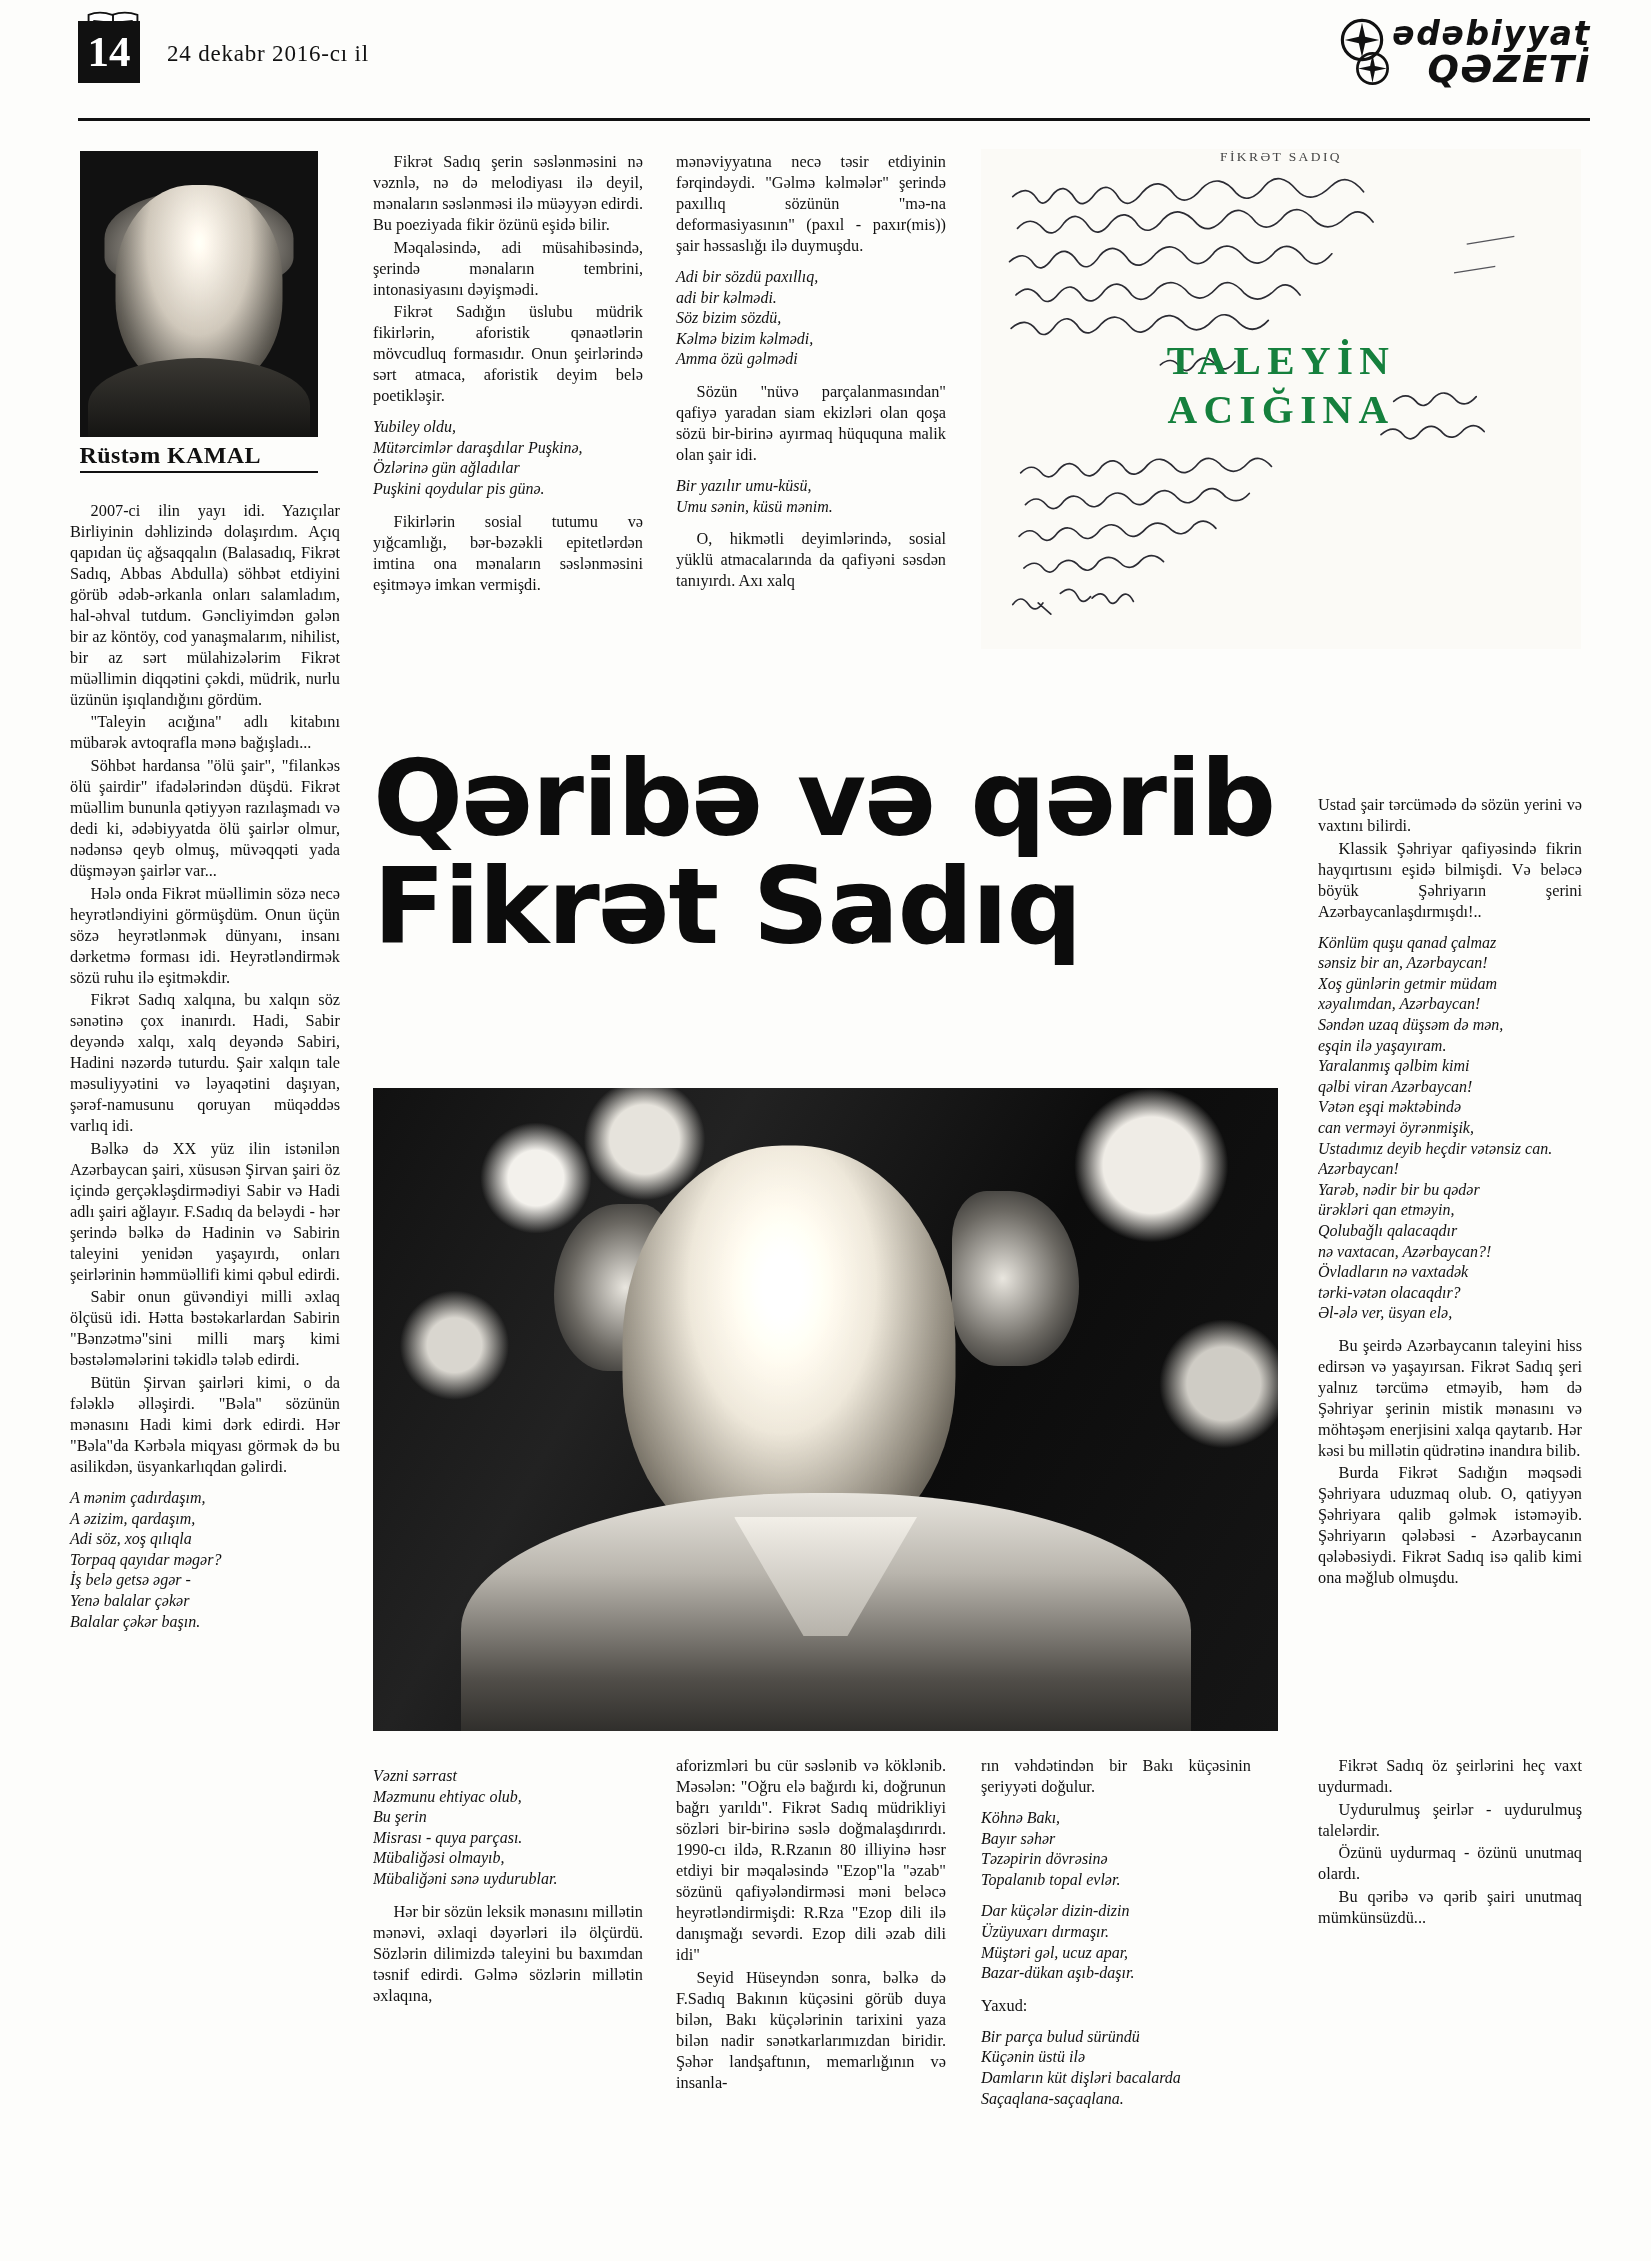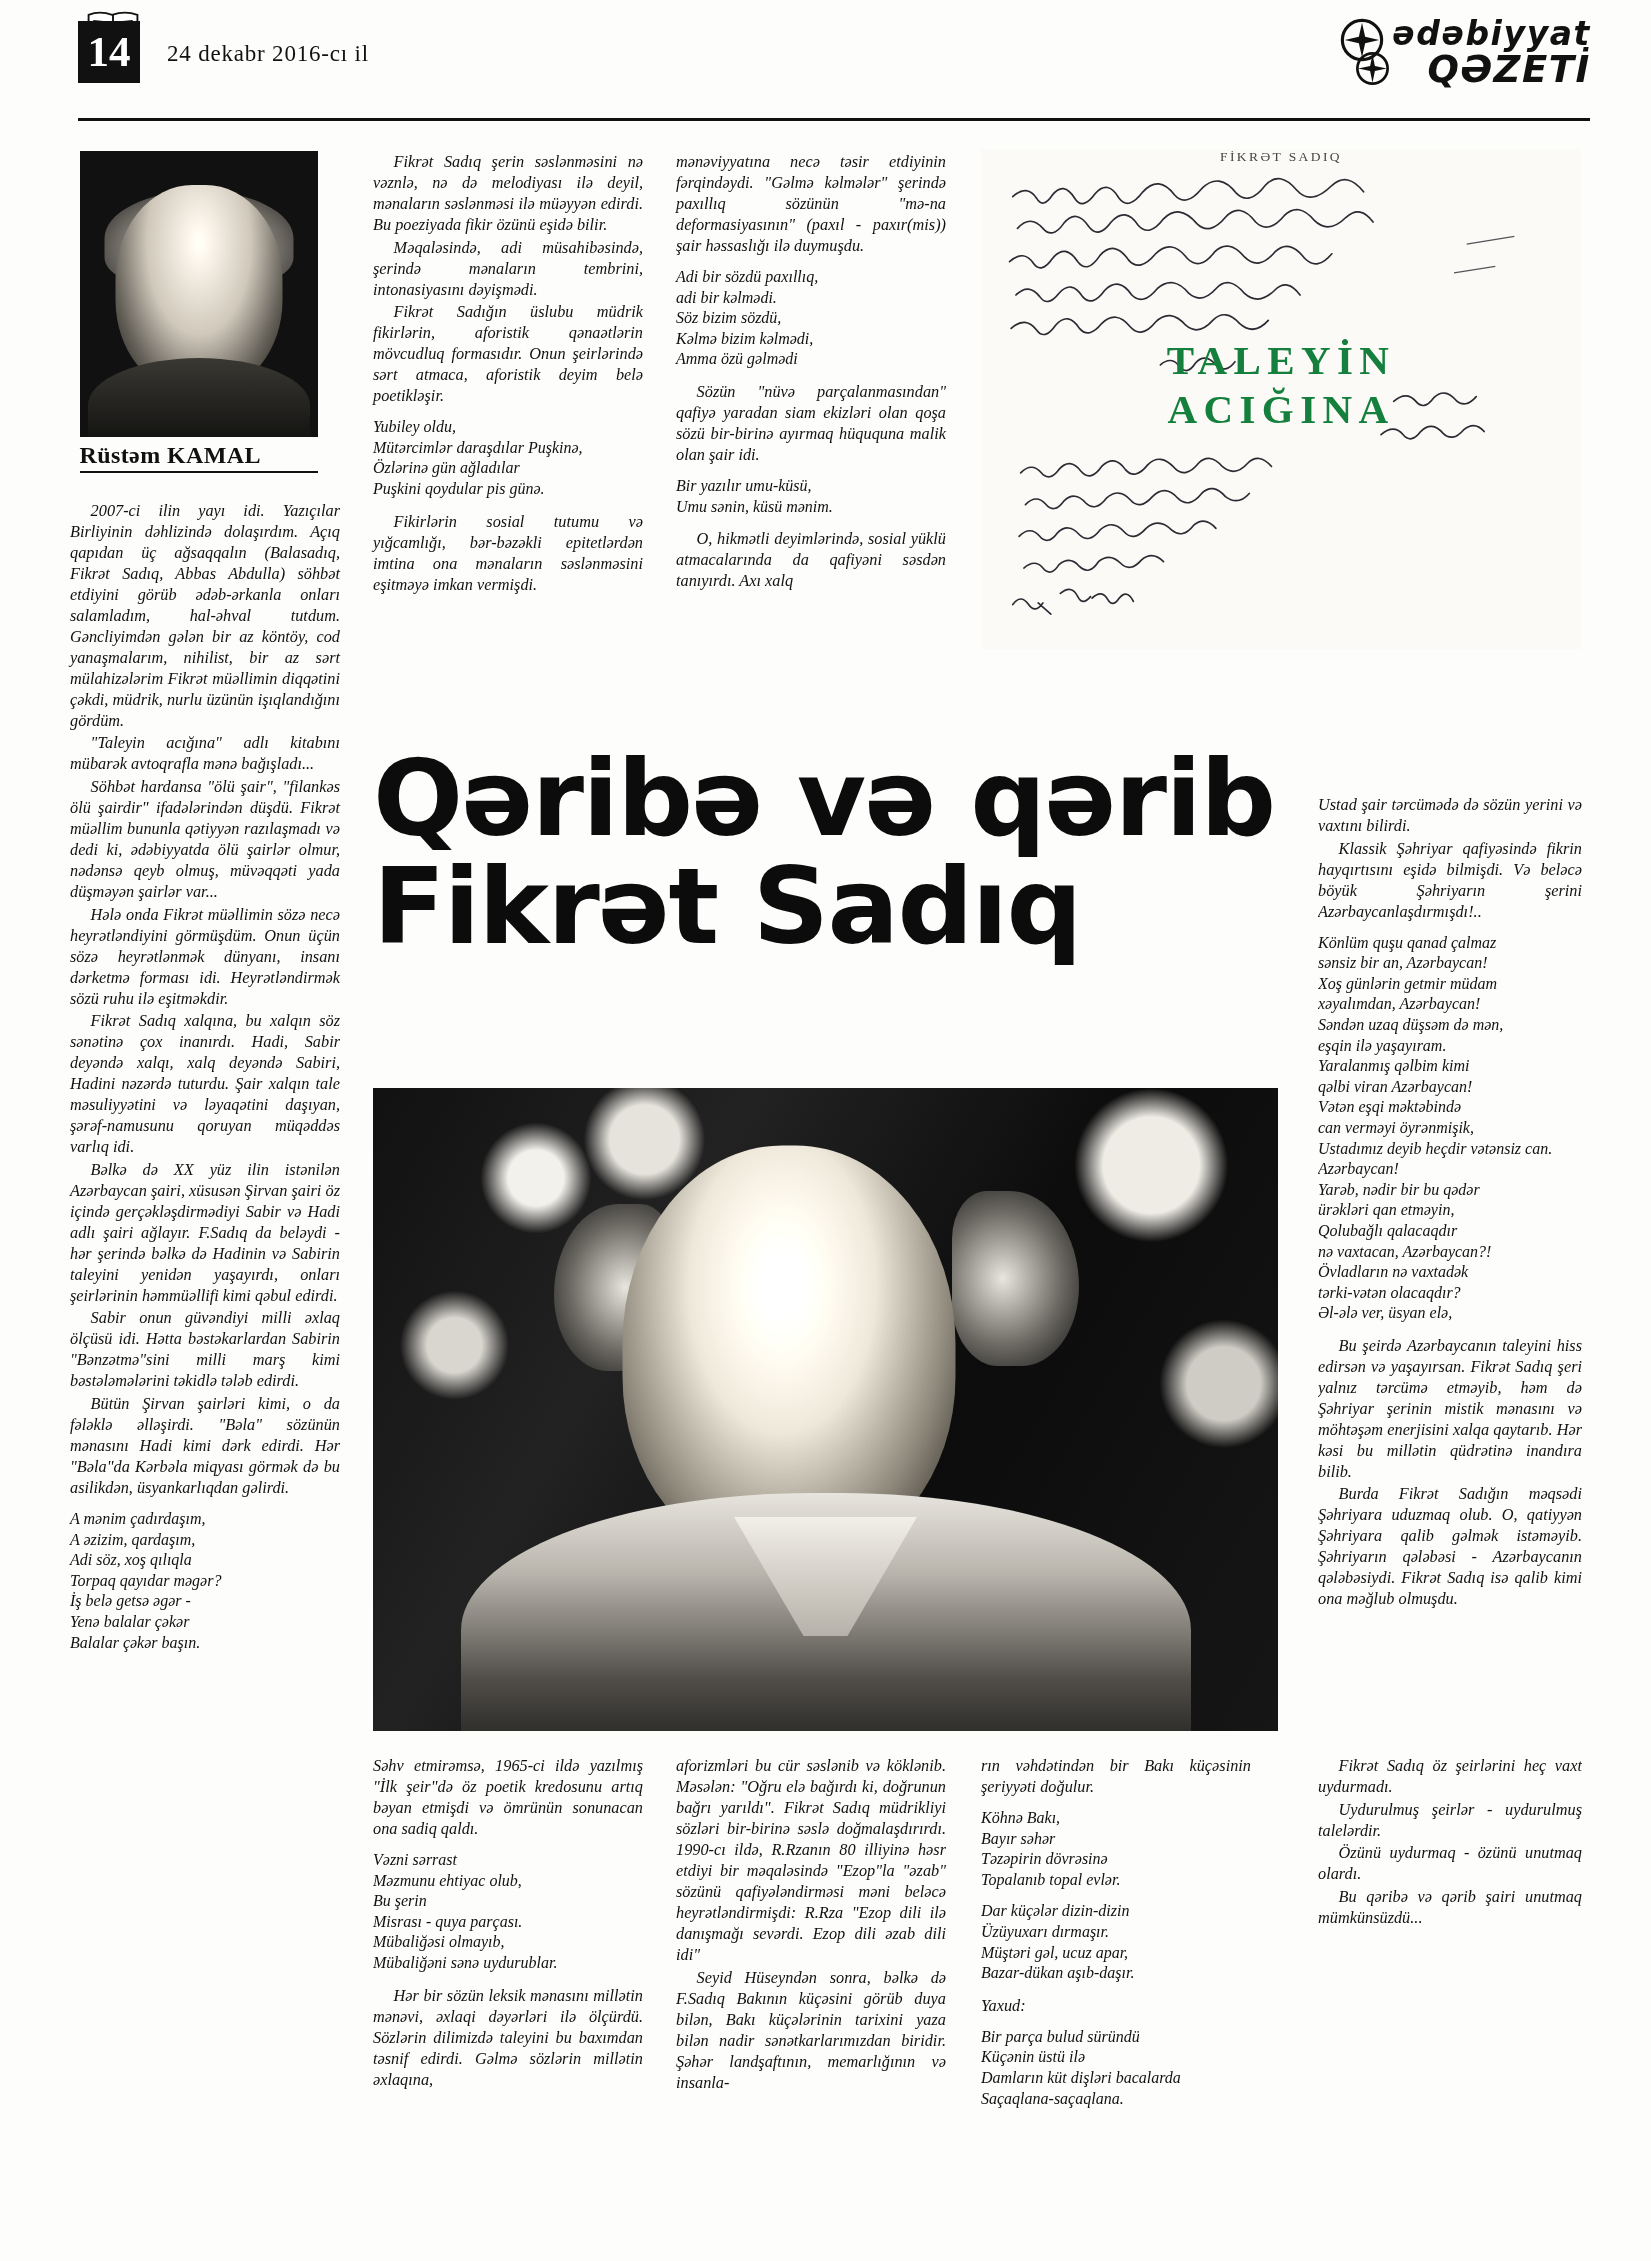--- a/index.html
+++ b/index.html
@@ -89,21 +89,20 @@
   
   .col {
     position: absolute;
     font-size: 16.3px;
     line-height: 21px;
     text-align: justify;
   }
   .col p {
     margin: 0 0 1.6px 0;
     text-indent: 20.6px;
-    font-style: italic;
   }
   .col p.noindent { text-indent: 0; }
   .verse {
     font-style: italic;
     font-size: 16px;
     line-height: 20.6px;
     text-align: left;
     margin: 11px 0 11px 0;
   }
   .verse div { text-indent: 0; }
@@ -420,21 +419,20 @@
   <div class="mainphoto">
     <div class="mp-bg"></div>
     <div class="mp-hairL"></div>
     <div class="mp-hairR"></div>
     <div class="mp-head"></div>
     <div class="mp-shoulders"></div>
     <div class="mp-collar"></div>
   </div>
 
   <div class="col clamp" id="col4" style="height:476px">
-    <p class="noindent">Səhv etmirəmsə, 1965-ci ildə yazılmış "İlk şeir"də öz poetik kredosunu artıq bəyan etmişdi və ömrünün sonunacan ona sadiq qaldı.</p>
 
     <div class="verse">
       <div>Vəzni sərrast</div>
       <div>Məzmunu ehtiyac olub,</div>
       <div>Bu şerin</div>
       <div>Misrası - quya parçası.</div>
       <div>Mübaliğəsi olmayıb,</div>
       <div>Mübaliğəni sənə uydurublar.</div>
     </div>
 

